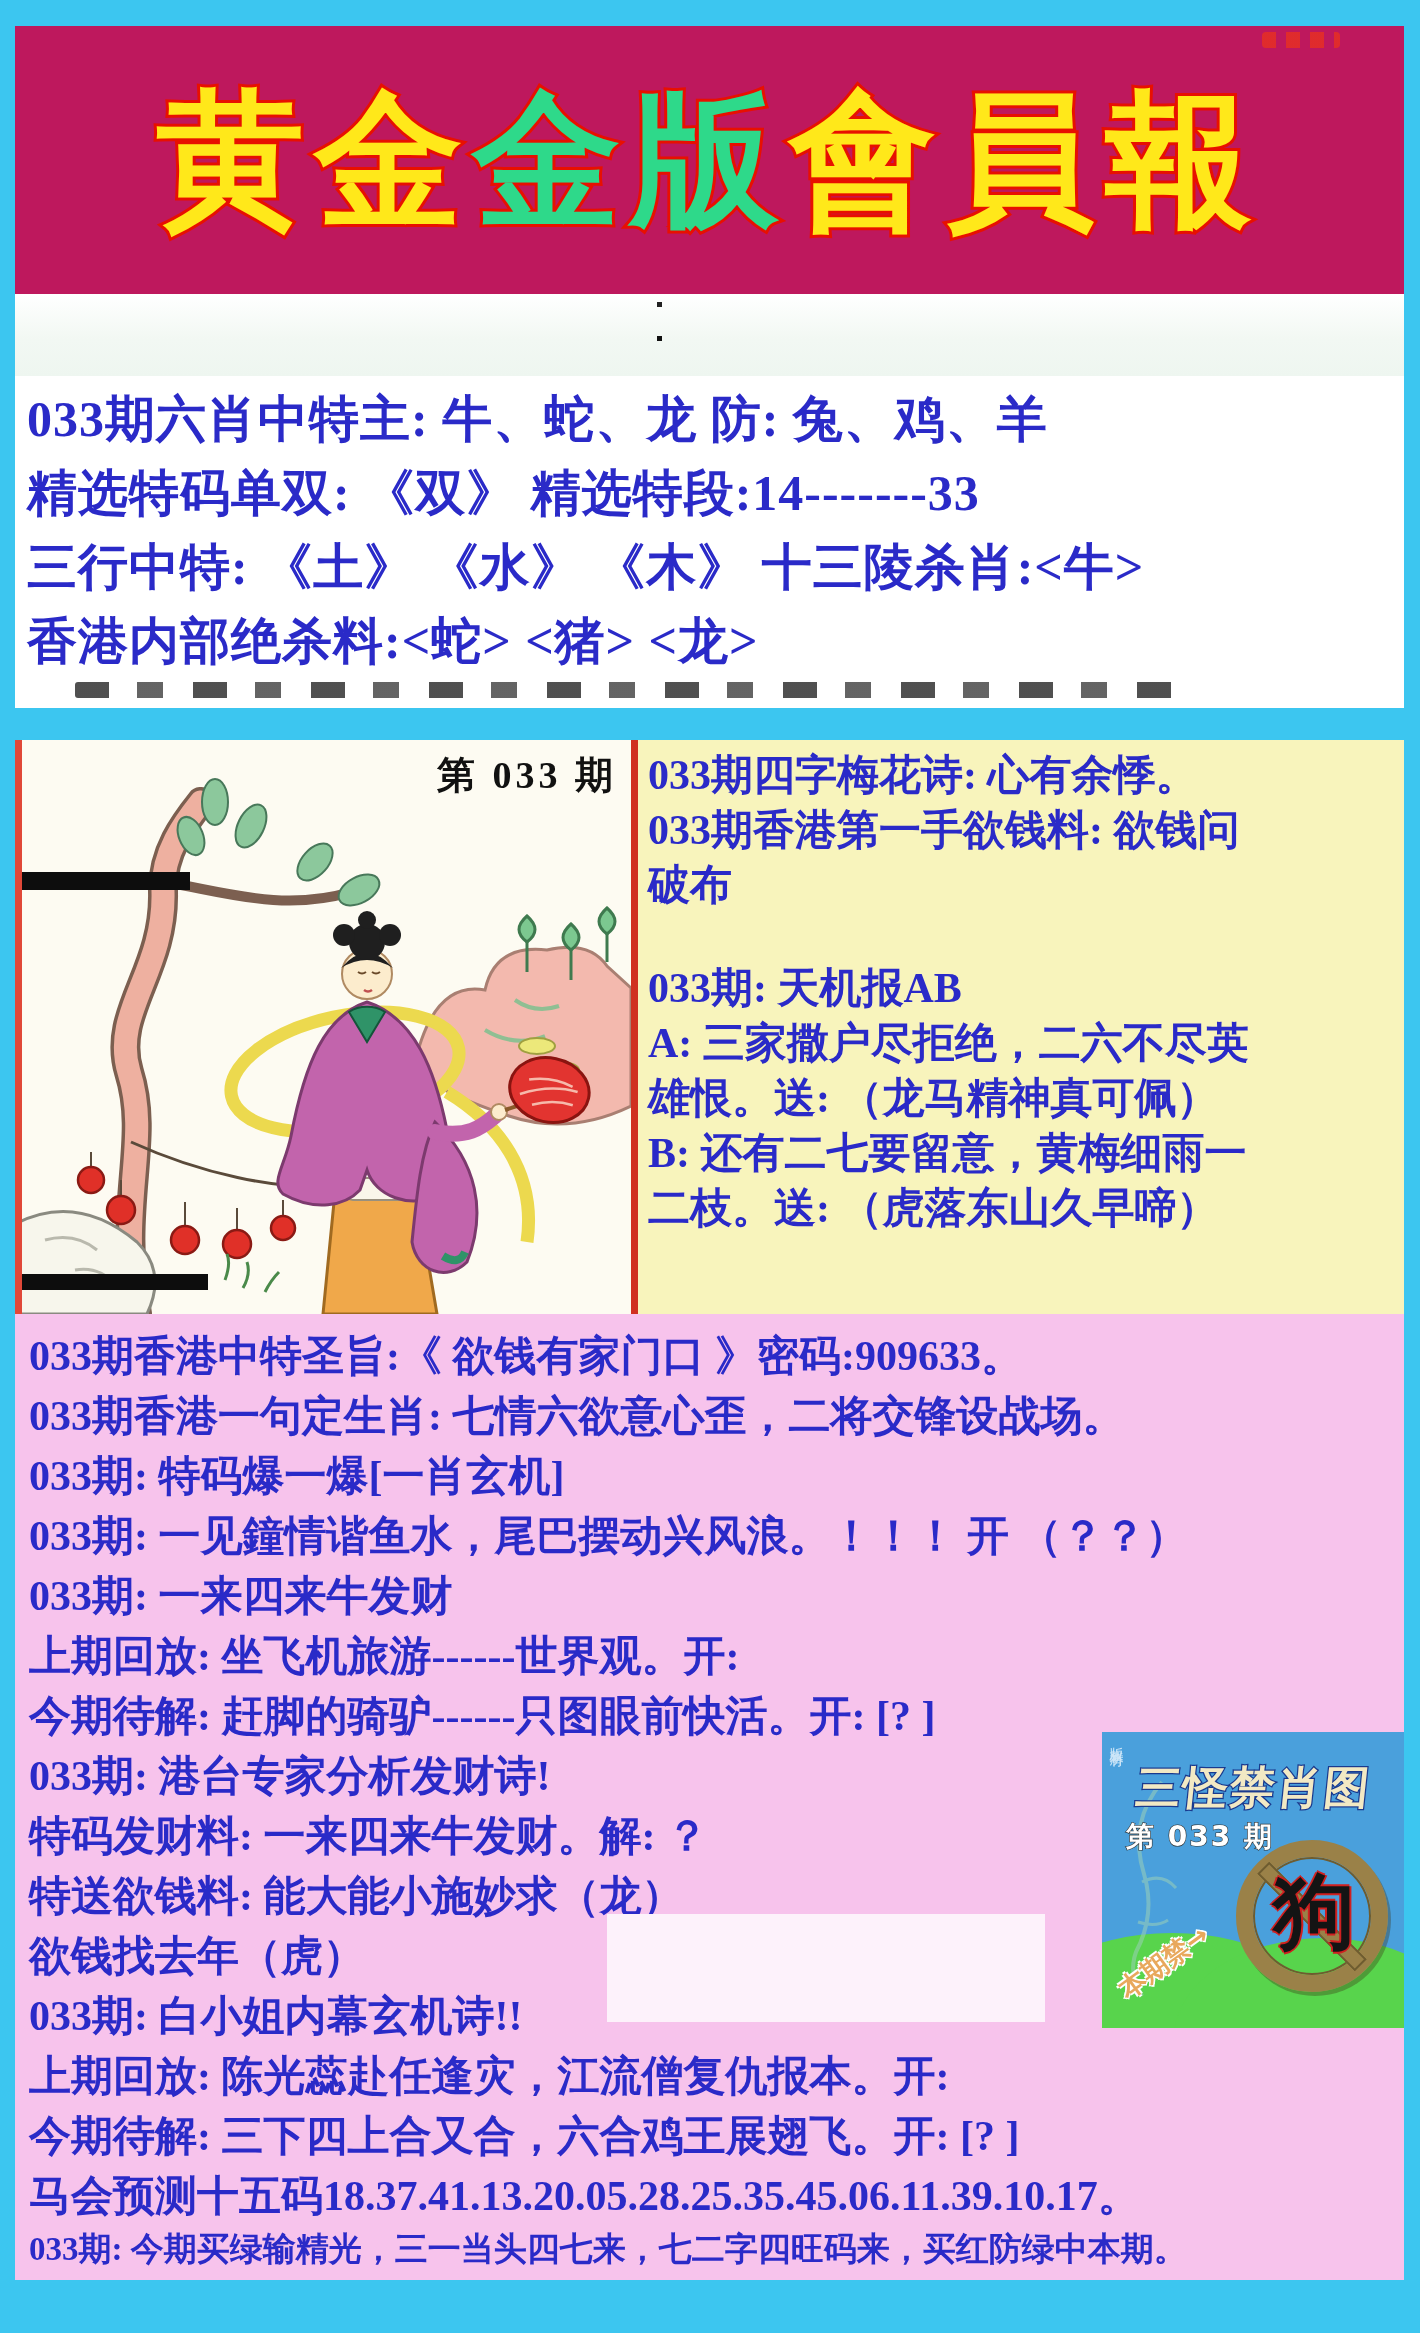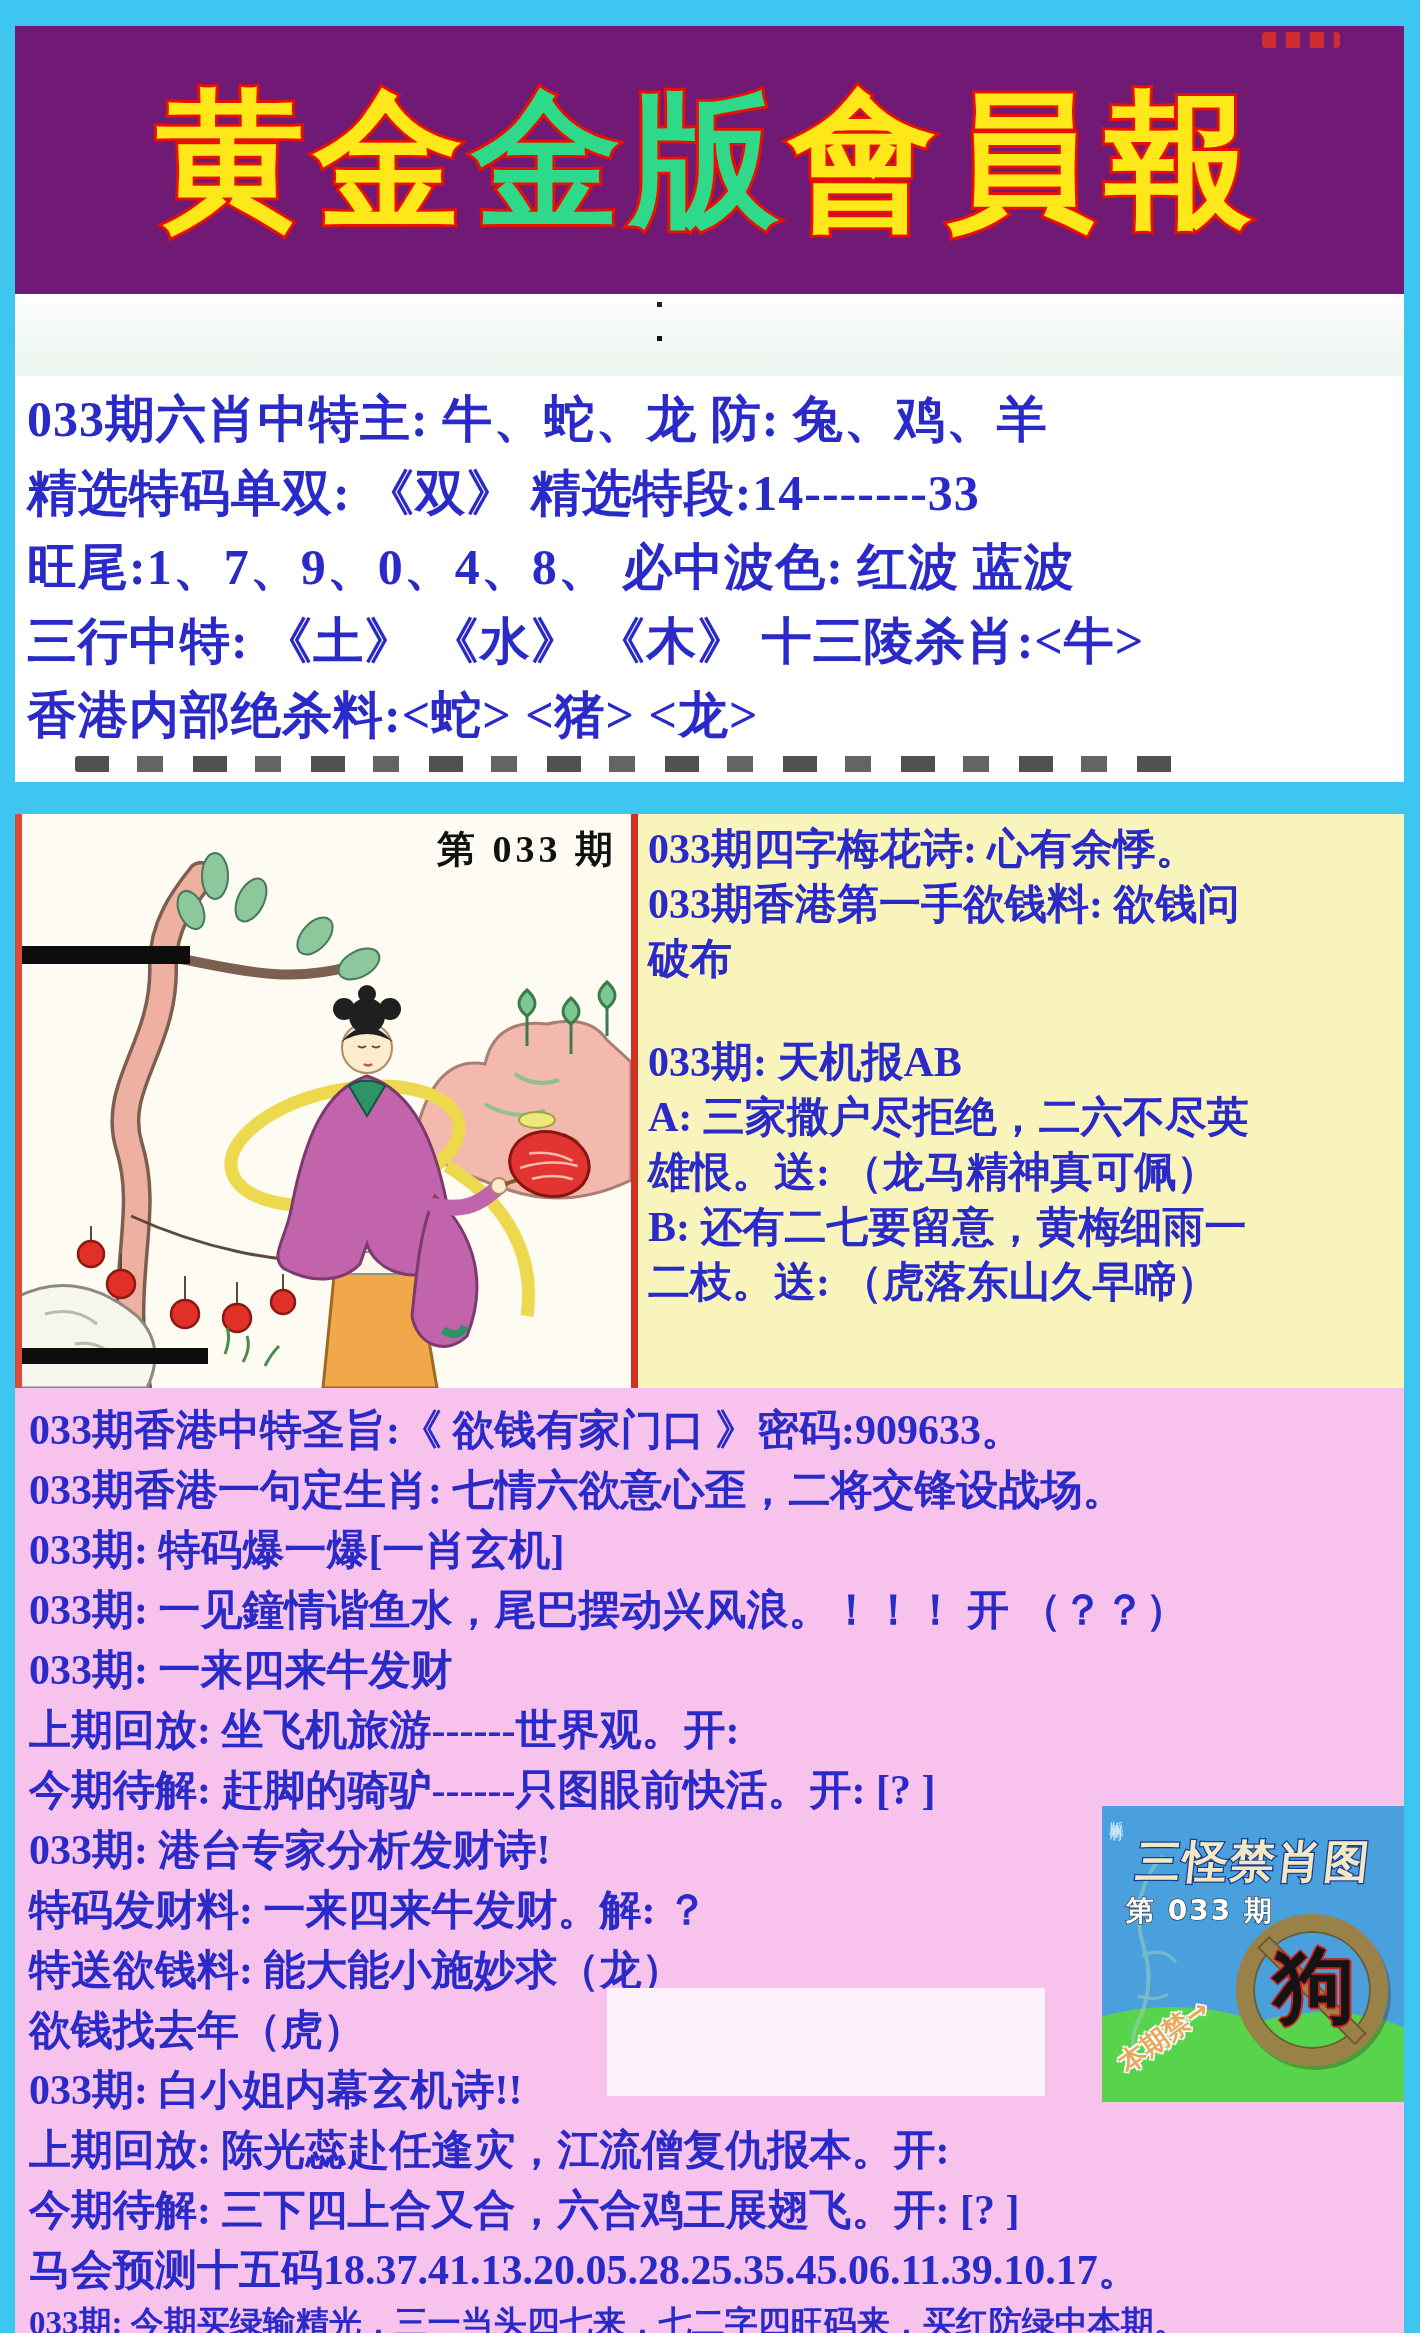--- a/index.html
+++ b/index.html
@@ -1,21 +1,21 @@
 <!DOCTYPE html>
 <html><head>
 <meta charset="utf-8">
 <style>
   html,body{margin:0;padding:0;}
   body{width:1420px;background:#3cc6f0;font-family:"Liberation Serif","DejaVu Serif",serif;}
   .frame{width:1420px;min-height:2333px;box-sizing:border-box;padding:26px 16px 30px 15px;background:#3cc6f0;overflow:hidden;}
   .card{background:#ffffff;position:relative;overflow:hidden;}
 
   
-  .masthead{position:relative;height:268px;display:flex;align-items:center;justify-content:center;background:#701a75;}
+  .masthead{position:relative;height:268px;display:flex;align-items:center;justify-content:center;background:#be185d;}
   .title{margin:0;font-family:"DejaVu Sans","Liberation Sans",sans-serif;font-weight:900;font-size:148px;letter-spacing:10px;line-height:1;white-space:nowrap;}
   .title span{-webkit-text-stroke:6px #e81000;paint-order:stroke fill;}
   .red-scribble{position:absolute;top:6px;right:64px;width:78px;height:16px;opacity:.8;
     background:repeating-linear-gradient(90deg,#e83020 0 14px,transparent 14px 24px);border-radius:4px;}
   .scan-band{position:relative;height:82px;background:linear-gradient(#ffffff,#f2f8f3 55%,#eef6f0);}
   .scan-colon{position:absolute;left:46.2%;top:8px;width:5px;height:5px;background:#222;
     box-shadow:0 34px 0 0 #111;}
 
   
   .headlines{padding:6px 8px 0 12px;}
@@ -76,21 +76,20 @@
       <div class="red-scribble"></div>
     </header>
 
     <div class="scan-band">
       <div class="scan-colon"></div>
     </div>
 
     <section class="headlines">
         <div class="h-line">033期六肖中特主: 牛、蛇、龙 防: 兔、鸡、羊</div>
         <div class="h-line">精选特码单双: 《双》 精选特段:14-------33</div>
-        <div class="h-line">旺尾:1、7、9、0、4、8、 必中波色: 红波 蓝波</div>
         <div class="h-line">三行中特: 《土》 《水》 《木》 十三陵杀肖:&lt;牛&gt;</div>
         <div class="h-line">香港内部绝杀料:&lt;蛇&gt; &lt;猪&gt; &lt;龙&gt;</div>
       </section>
     <div class="smudge"></div>
 
     <div class="cyan-gap"></div>
 
     <section class="middle">
       <figure class="painting">
         <svg viewBox="0 0 616 574" width="616" height="574">

